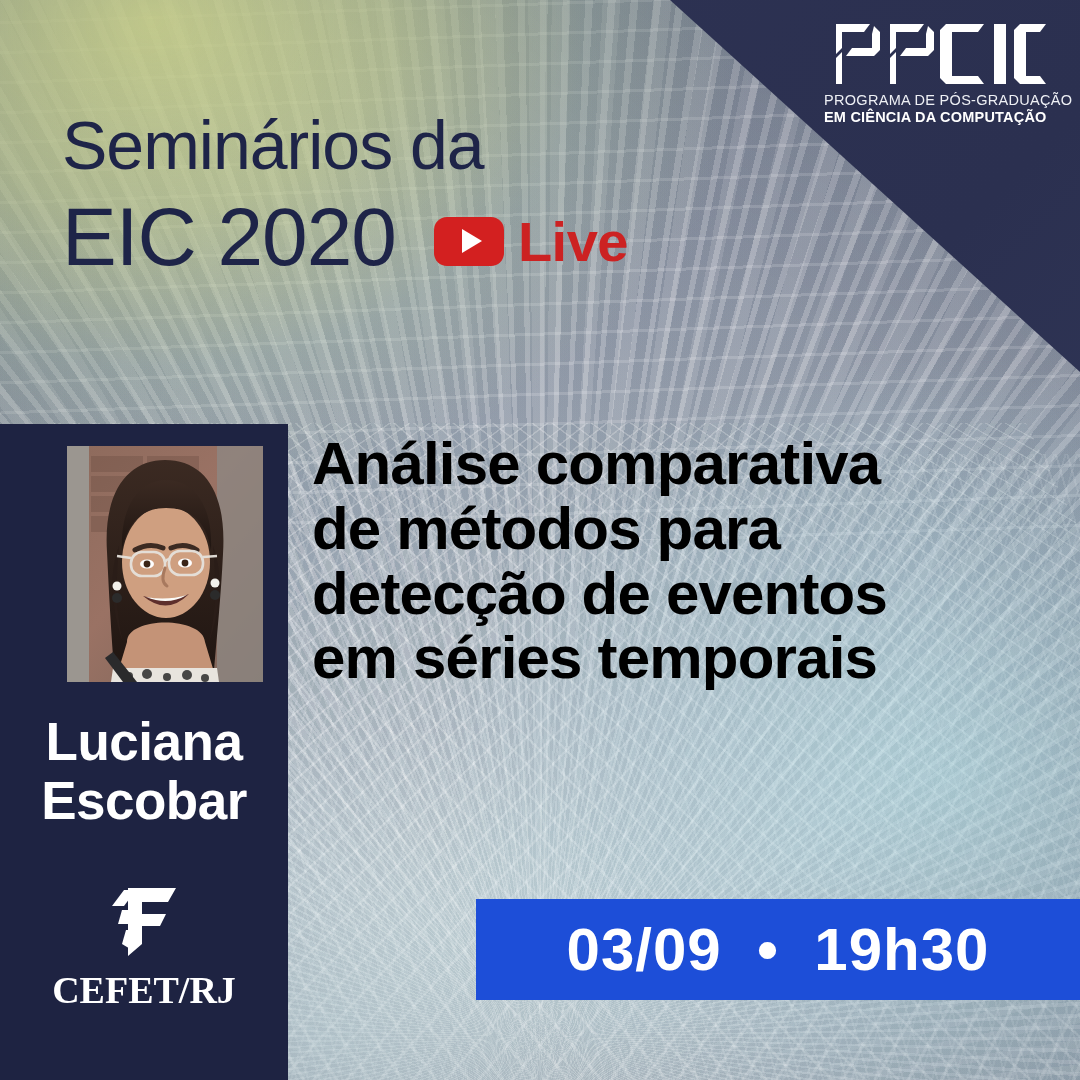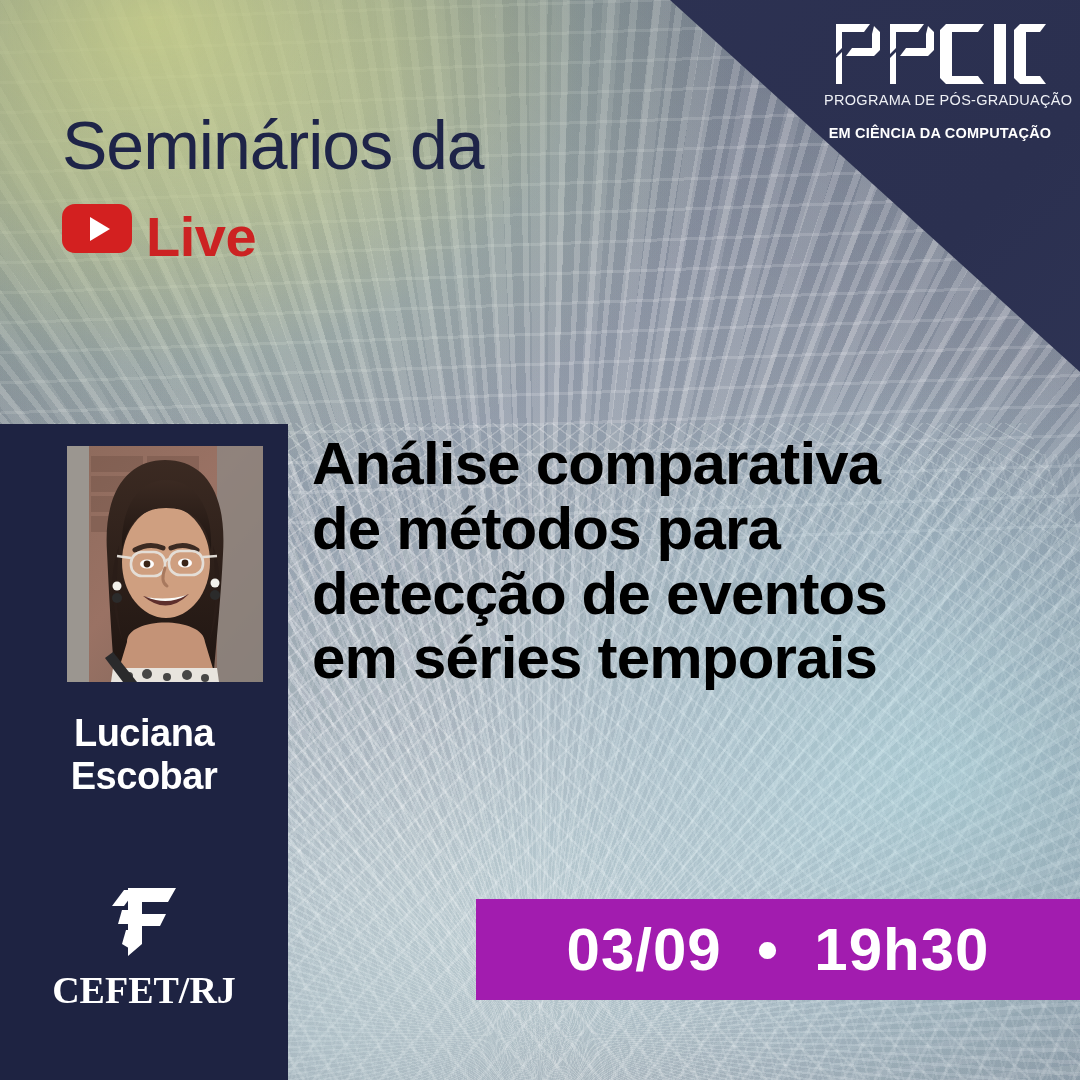--- a/index.html
+++ b/index.html
@@ -142,38 +142,37 @@
     background: linear-gradient(135deg, #2e3354 0%, #2b3050 55%, #343a5c 100%);
     clip-path: polygon(670px 0, 1080px 0, 1080px 372px);
   }
 
   
   .ppcic {
     position: absolute;
     right: 24px;
     top: 20px;
     width: 232px;
-    text-align: center;
   }
   .ppcic-mark { display: block; margin: 0 auto; }
   .ppcic-line1 {
     color: #eef0f5;
     font-size: 14.5px;
     letter-spacing: 0.3px;
     font-weight: 400;
     white-space: nowrap;
     margin-top: 4px;
   }
   .ppcic-line2 {
     color: #ffffff;
     font-size: 14.5px;
     letter-spacing: 0.2px;
     font-weight: 700;
     white-space: nowrap;
-    margin-top: 17px;
+    margin-top: 1px;
   }
 
   
   .main-title {
     position: absolute;
     left: 62px;
     top: 112px;
     color: #1e2448;
     font-size: 68px;
     font-weight: 400;
@@ -190,21 +189,22 @@
   }
   .title-line2 {
     color: #1e2448;
     font-size: 82px;
     font-weight: 400;
     line-height: 1;
     letter-spacing: -1px;
   }
   .live-badge {
     display: flex;
-    align-items: flex-start;
+    align-items: center;
+    margin-left: 38px;
     margin-top: 8px;
   }
   .yt-icon {
     width: 70px;
     height: 49px;
     background: #d32020;
     border-radius: 13px;
     display: flex;
     align-items: center;
     justify-content: center;
@@ -244,21 +244,21 @@
     overflow: hidden;
     background: #6b5f58;
   }
   .speaker-name {
     position: absolute;
     left: 0;
     right: 0;
     top: 288px;
     text-align: center;
     color: #ffffff;
-    font-size: 38px;
+    font-size: 53px;
     font-weight: 700;
     line-height: 1.12;
     white-space: pre-line;
     letter-spacing: -0.5px;
   }
   .cefet-block {
     position: absolute;
     left: 0;
     right: 0;
     top: 460px;
@@ -287,21 +287,21 @@
     white-space: pre-line;
   }
 
   
   .date-banner {
     position: absolute;
     left: 476px;
     top: 899px;
     width: 604px;
     height: 101px;
-    background: #a21caf;
+    background: #1d4ed8;
     display: flex;
     align-items: center;
     justify-content: center;
   }
   .date-text {
     color: #ffffff;
     font-size: 60px;
     font-weight: 700;
     letter-spacing: 1px;
     white-space: pre;
@@ -341,20 +341,21 @@
       <polygon points="160,4 172,4 172,64 160,64"></polygon>
 
       <polygon points="186,4 212,4 206,12 192,12 192,56 206,56 212,64 186,64 180,58 180,10"></polygon>
     </svg>
     <div class="ppcic-line1">PROGRAMA DE PÓS-GRADUAÇÃO</div>
     <div class="ppcic-line2">EM CIÊNCIA DA COMPUTAÇÃO</div>
   </div>
 
   <div class="main-title">Seminários da</div>
   <div class="title-row2">
+    <span class="title-line2">EIC 2020</span>
     <span class="live-badge">
       <span class="yt-icon"></span>
       <span class="live-word">Live</span>
     </span>
   </div>
 
   <div class="talk-title">Análise comparativa
 de métodos para
 detecção de eventos
 em séries temporais</div>

